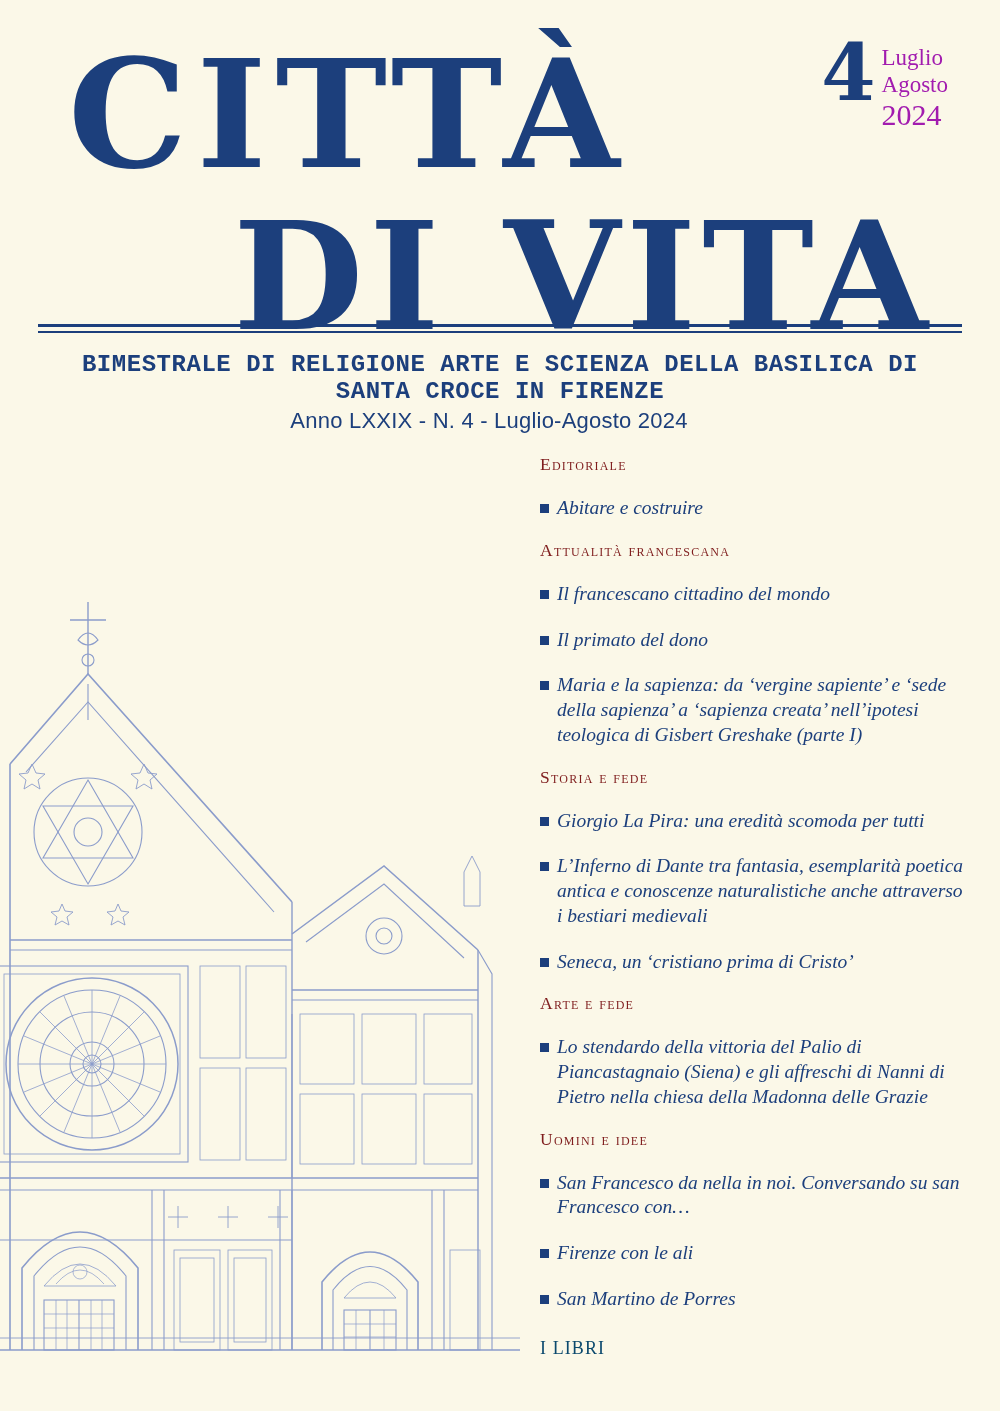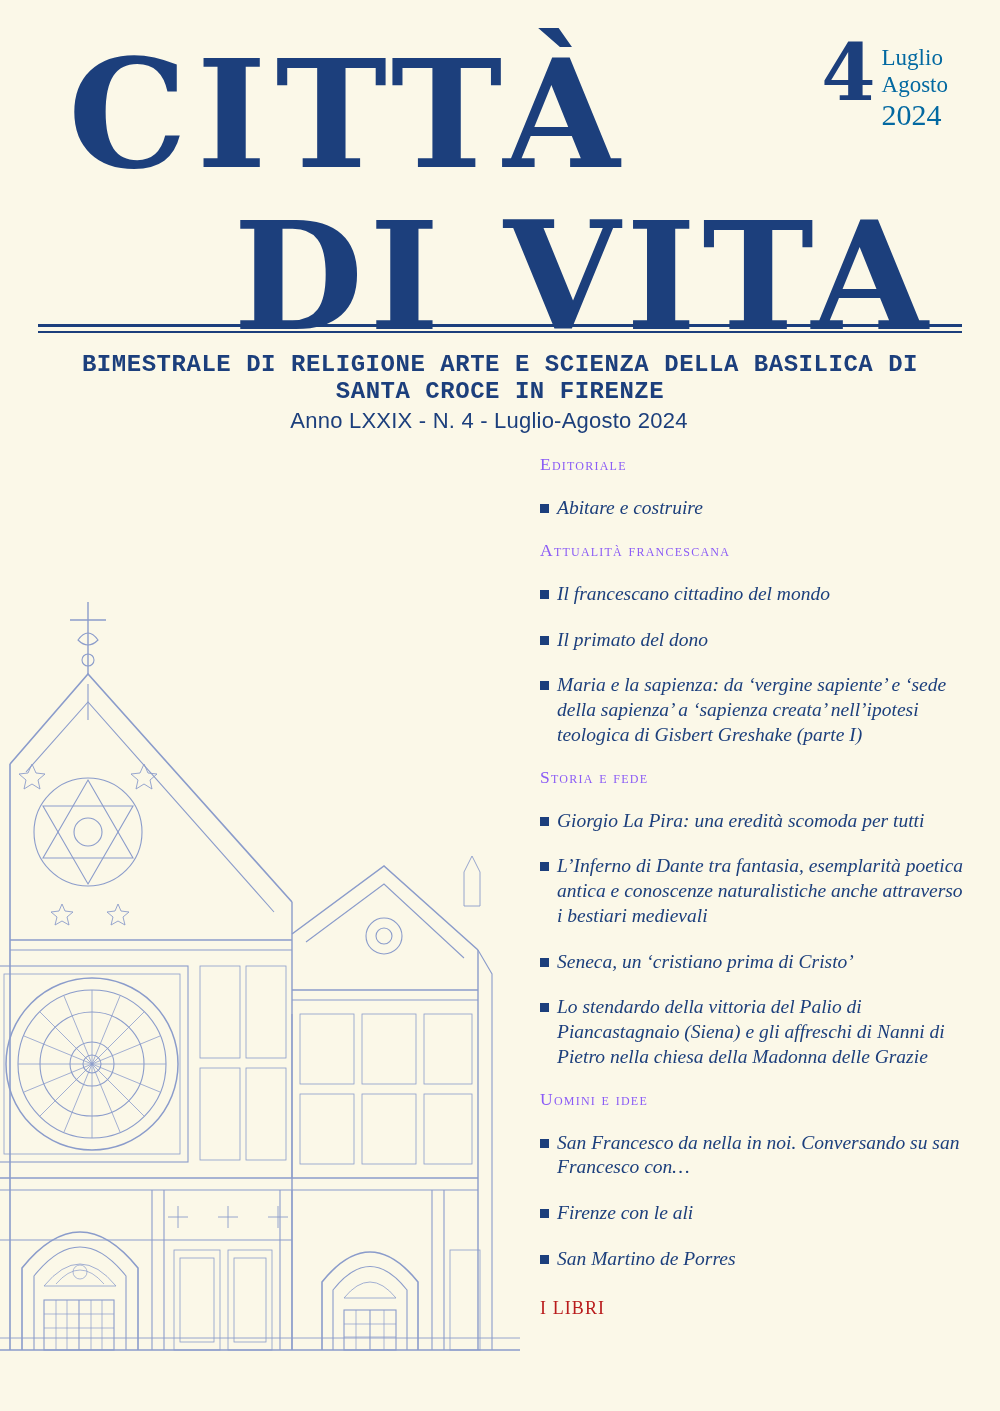--- a/index.html
+++ b/index.html
@@ -61,21 +61,21 @@
     font-family: "DejaVu Serif", serif;
     font-size: 78px;
     font-weight: 700;
     line-height: 0.9;
     color: #1c3f7c;
   }
   .issue-dates {
     font-family: "Liberation Serif", serif;
     font-size: 23px;
     line-height: 1.18;
-    color: #0369a1;
+    color: #a21caf;
     padding-top: 6px;
   }
   .issue-year {
     font-size: 30px;
     line-height: 1.1;
   }
 
   
   .rule {
     height: 3px;
@@ -124,21 +124,21 @@
     box-sizing: border-box;
   }
 
   .toc-section {
     margin-bottom: 19px;
   }
   .toc-heading {
     font-family: "Liberation Serif", serif;
     font-size: 17.5px;
     letter-spacing: 0.07em;
-    color: #8b5cf6;
+    color: #7f1d1d;
     margin-bottom: 10px;
     font-variant: small-caps;
     text-transform: lowercase;
   }
   .toc-heading::first-letter {
     text-transform: uppercase;
   }
   .toc-item {
     display: flex;
     align-items: flex-start;
@@ -157,21 +157,21 @@
     font-family: "Liberation Serif", serif;
     font-style: italic;
     font-size: 19.5px;
     line-height: 1.27;
     color: #1c3f7c;
   }
   .libri {
     font-family: "Liberation Serif", serif;
     font-size: 18px;
     letter-spacing: 0.06em;
-    color: #b91c1c;
+    color: #0c4a6e;
     margin-top: 26px;
   }
 
   
   .art-svg {
     position: absolute;
     left: -8px;
     top: 0;
     width: 540px;
     height: 940px;
@@ -396,20 +396,21 @@
         <span class="bullet"></span>
         <span class="toc-text">L’Inferno di Dante tra fantasia, esemplarità poetica antica e conoscenze naturalistiche anche attraverso i bestiari medievali</span>
       </div>
       <div class="toc-item">
         <span class="bullet"></span>
         <span class="toc-text">Seneca, un ‘cristiano prima di Cristo’</span>
       </div>
     </div>
 
     <div class="toc-section">
+      <div class="toc-heading">ARTE E FEDE</div>
       <div class="toc-item">
         <span class="bullet"></span>
         <span class="toc-text">Lo stendardo della vittoria del Palio di Piancastagnaio (Siena) e gli affreschi di Nanni di Pietro nella chiesa della Madonna delle Grazie</span>
       </div>
     </div>
 
     <div class="toc-section">
       <div class="toc-heading">UOMINI E IDEE</div>
       <div class="toc-item">
         <span class="bullet"></span>

